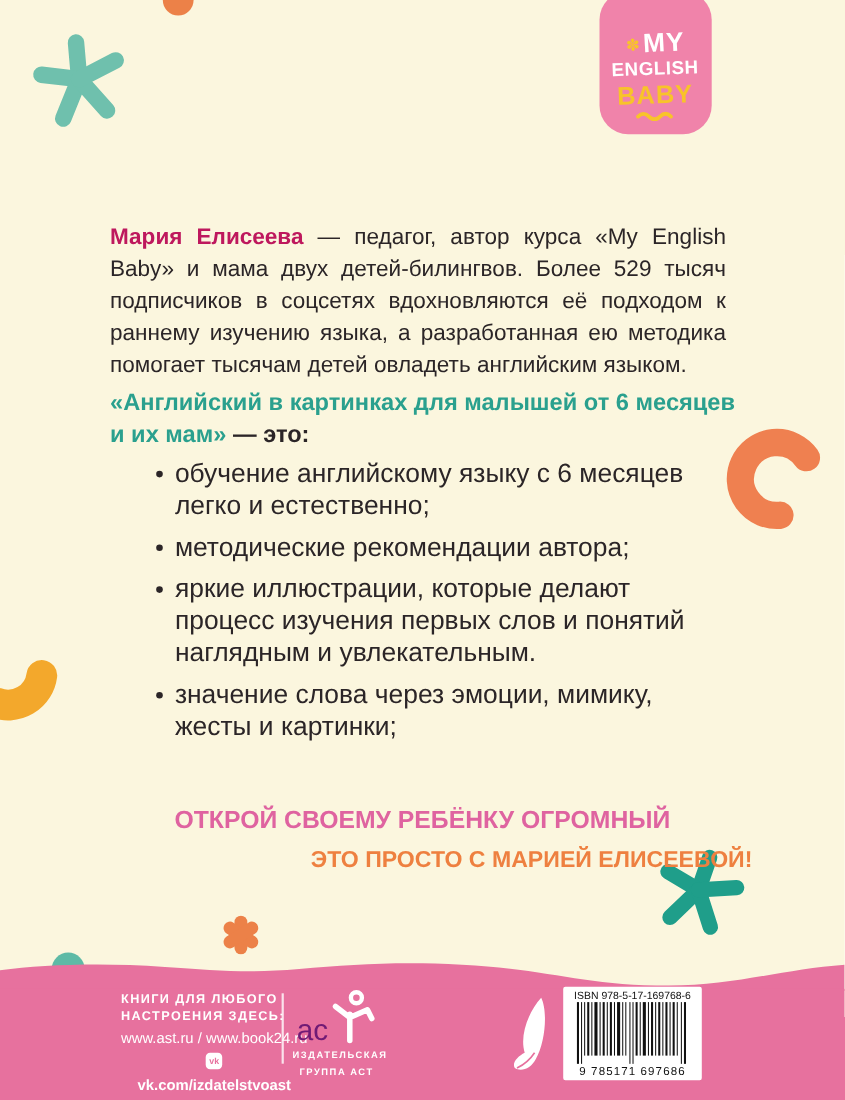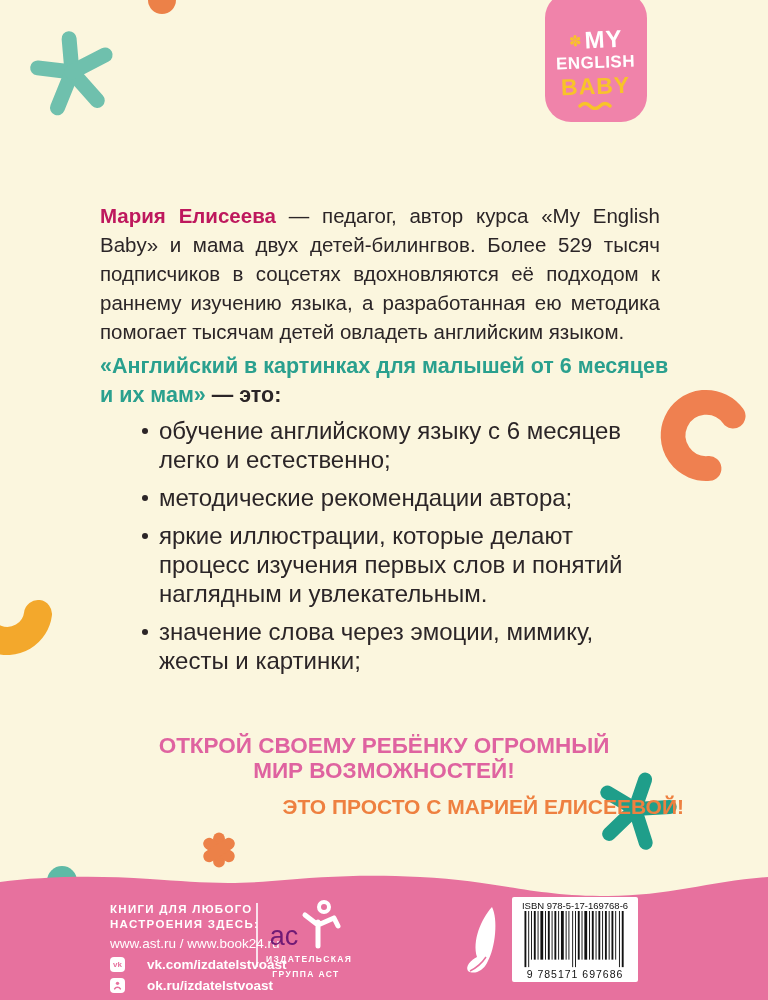--- a/index.html
+++ b/index.html
@@ -32,21 +32,21 @@
   .cta .orange{color:#ee8040;font-weight:700;font-size:21px;line-height:25px;margin-top:11px;text-align:right;}
 
   
   .footer{position:absolute;left:0;top:870px;width:768px;height:130px;z-index:2;}
   .footer .wave{position:absolute;left:0;top:0;}
   .footer .bg{position:absolute;left:0;top:29px;width:768px;height:101px;background:#e7719e;}
   .fcontent{position:absolute;left:0;top:0;width:768px;height:130px;z-index:2;}
   .promo{position:absolute;left:110px;top:32px;color:#fff;}
   .promo .head{font-size:11.5px;font-weight:800;letter-spacing:1.3px;line-height:15px;}
   .promo .sites{font-size:13.5px;font-weight:normal;margin-top:4px;}
-  .soc{display:flex;align-items:center;gap:22px;margin-top:6px;font-size:13.5px;font-weight:bold;color:#fff;}
+  .soc{display:flex;align-items:center;gap:7px;margin-top:6px;font-size:13.5px;font-weight:bold;color:#fff;flex-direction:column;}
   .soc .ic{width:15px;height:15px;background:#fff;border-radius:4px;display:flex;align-items:center;justify-content:center;
            color:#e7719e;font-size:8px;font-weight:800;line-height:1;}
   .divider{position:absolute;left:256px;top:33px;width:2px;height:64px;background:rgba(255,255,255,.8);}
   .astblock{position:absolute;left:266px;top:28px;width:80px;text-align:center;color:#fff;}
   .astlogo{display:flex;align-items:flex-end;justify-content:center;gap:2px;height:52px;}
   .astlogo .ac{font-size:27px;font-weight:400;color:#701a75;line-height:1;}
   .astcap{font-size:8.5px;font-weight:800;letter-spacing:1.4px;line-height:11px;margin-top:4px;}
   .birdlogo{position:absolute;left:462px;top:35px;}
   .barcode{position:absolute;left:512px;top:27px;width:126px;height:85px;background:#fff;border-radius:2px;
            display:flex;flex-direction:column;align-items:center;box-sizing:border-box;padding-top:3px;}
@@ -116,21 +116,20 @@
 
   <ul class="bullets">
     <li>обучение английскому языку с 6 месяцев легко и естественно;</li>
     <li>методические рекомендации автора;</li>
     <li>яркие иллюстрации, которые делают процесс изучения первых слов и понятий наглядным и увлекательным.</li>
     <li>значение слова через эмоции, мимику, жесты и картинки;</li>
   </ul>
 
   <div class="cta">
     <div class="pink">ОТКРОЙ СВОЕМУ РЕБЁНКУ ОГРОМНЫЙ</div>
-    <div class="pink">МИР ВОЗМОЖНОСТЕЙ!</div>
     <div class="orange">ЭТО ПРОСТО С МАРИЕЙ ЕЛИСЕЕВОЙ!</div>
   </div>
 
   <div class="footer">
     <svg class="wave" width="768" height="31" viewBox="0 0 768 31">
       <path d="M0,12 C40,7 90,5 150,9 C195,12 225,15 272,11 C320,7 360,4 420,7 C500,11 530,26 608,26 C668,26 712,11 768,7 L768,31 L0,31 Z" fill="#e7719e"></path>
     </svg>
     <div class="bg"></div>
 
     <div class="fcontent">

